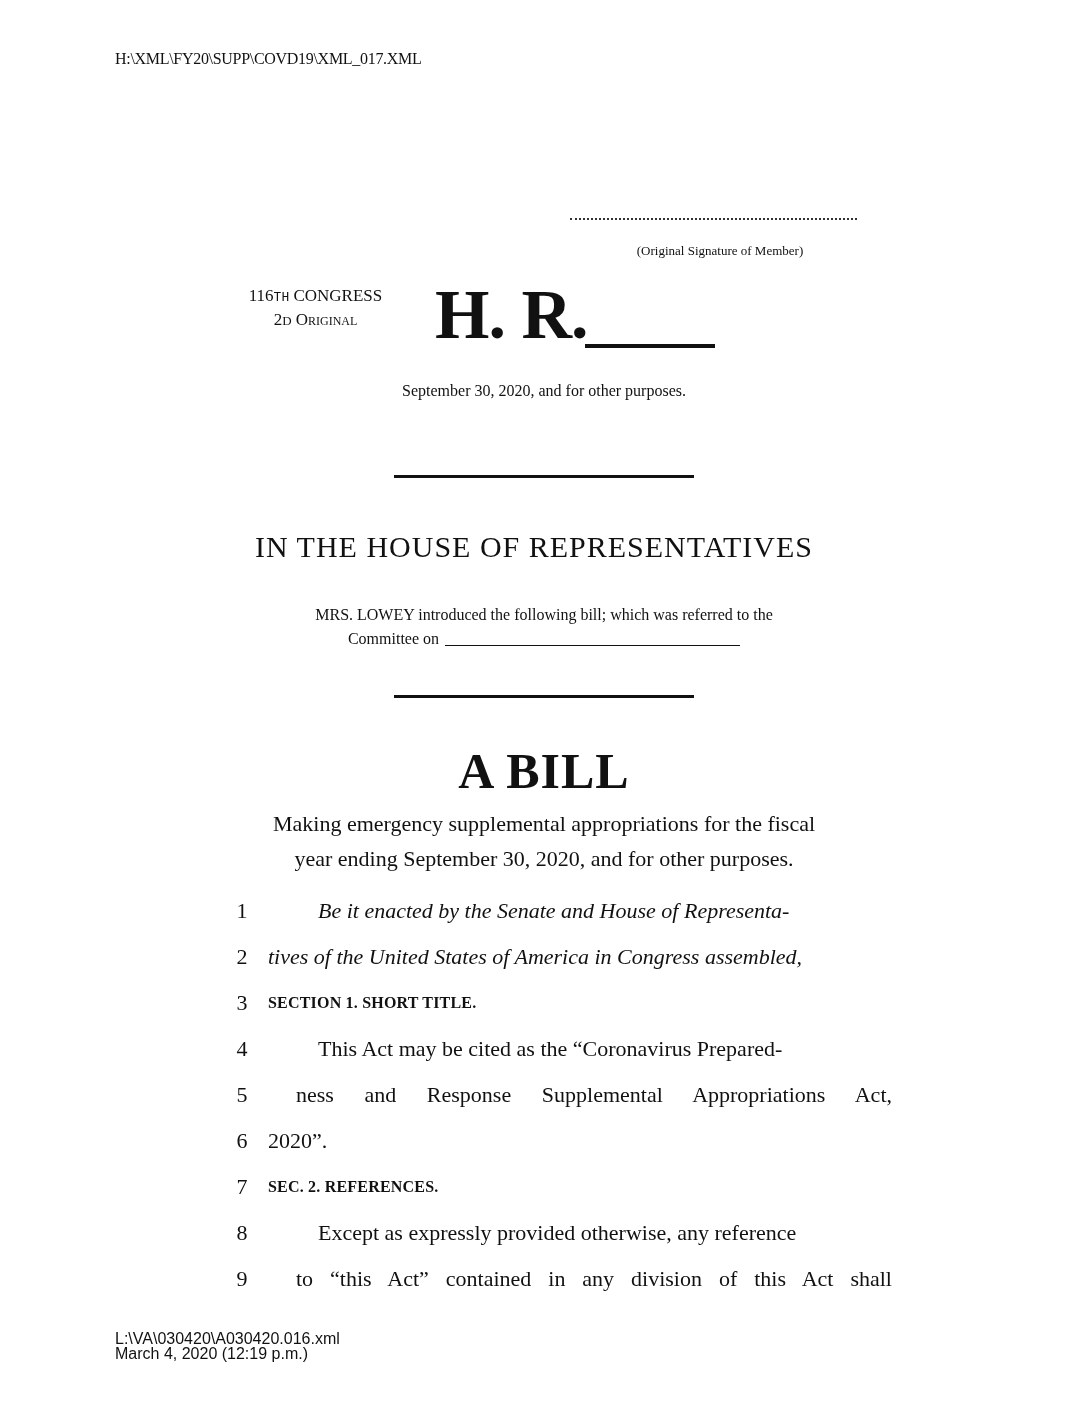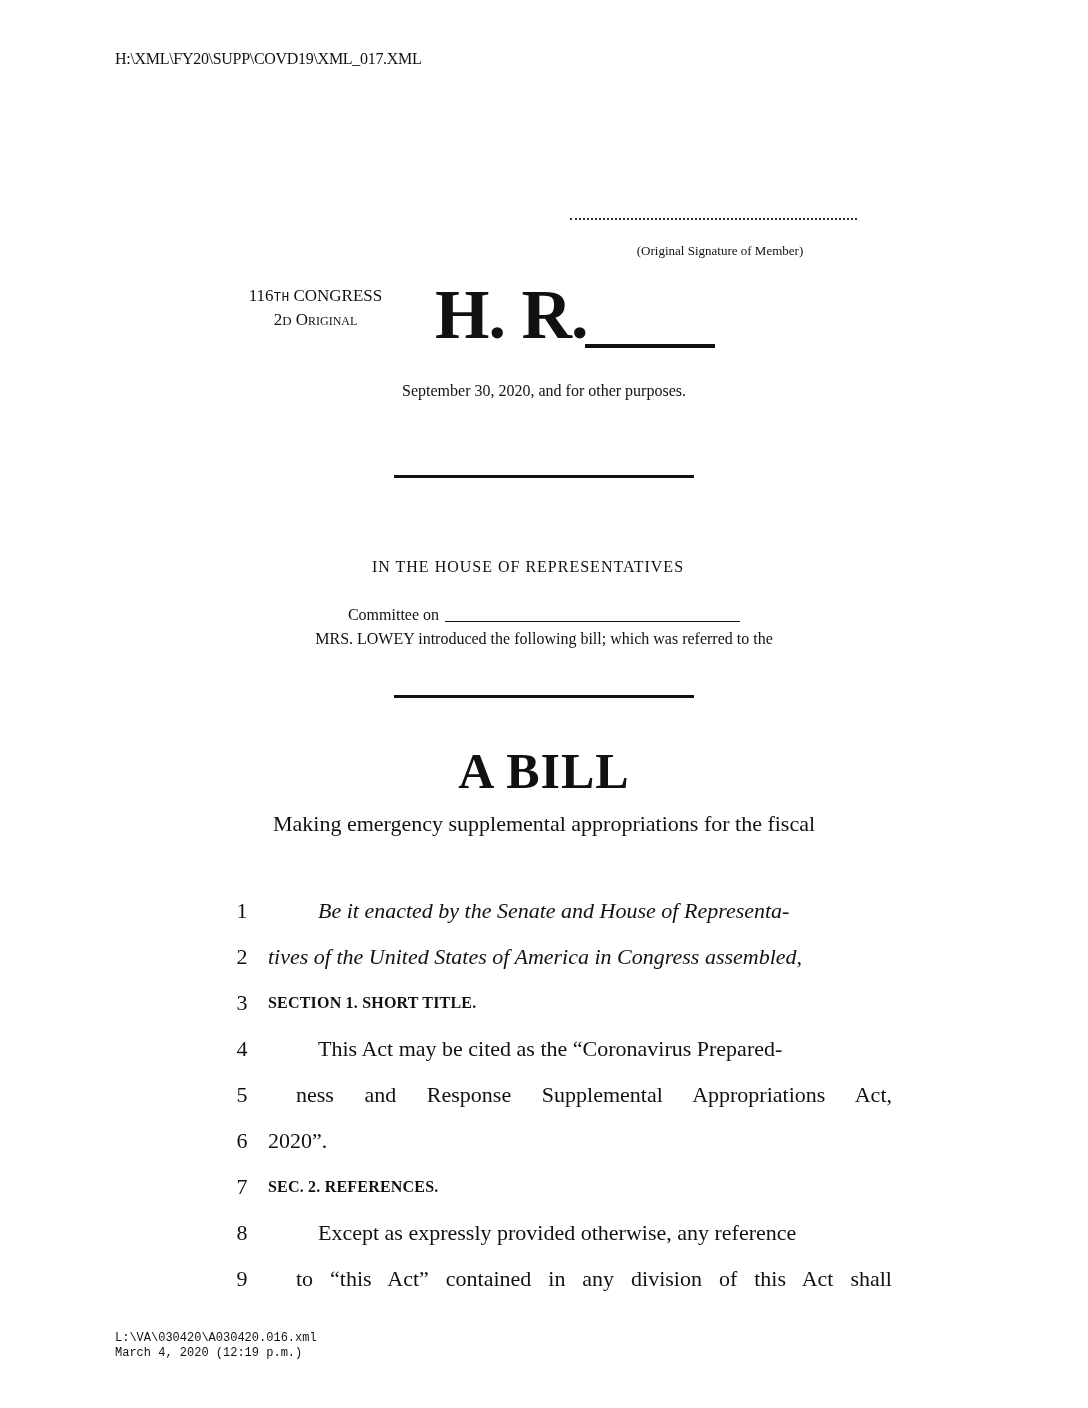--- a/index.html
+++ b/index.html
@@ -28,21 +28,21 @@
   .hr-blank {
     left: 585px; top: 344px; width: 130px; height: 0; border-top: 4px solid #111;
   }
   .short-desc {
     left: 220px; top: 378px; width: 648px; text-align: center; font-size: 16px; line-height: 25px;
   }
   .rule {
     left: 394px; width: 300px; height: 0; border-top: 3px solid #111;
   }
   .house {
-    left: 224px; top: 530px; width: 608px; text-align: center; font-size: 16px; letter-spacing: 1px; margin-top: 28px;
+    left: 230px; top: 530px; width: 608px; text-align: center; font-size: 30px; letter-spacing: 1px;
   }
   .intro {
     left: 240px; top: 603px; width: 608px; text-align: center; font-size: 16px; line-height: 24px;
   }
   .committee-blank {
     display: inline-block; width: 295px; height: 0; border-top: 1px solid #111;
     vertical-align: -2px; margin-left: 6px;
   }
   .a-bill {
     left: 220px; top: 742px; width: 648px; text-align: center;
@@ -58,22 +58,22 @@
     position: absolute; left: 0; width: 28px; text-align: center;
   }
   .line .txt {
     position: absolute; left: 40px; width: 596px;
   }
   .line .txt.indent { padding-left: 50px; width: 546px; }
   .line .txt.justify { text-align: justify; text-align-last: justify; margin-left: 28px; }
   .line .txt.italic { font-style: italic; }
   .line .txt.heading { font-weight: bold; font-size: 16px; letter-spacing: 0.2px; }
   .footer {
-    left: 115px; top: 1331px; font-family: Liberation Mono, monospace;
-    font-size: 12px; line-height: 15px;
+    left: 115px; top: 1331px; font-family: Liberation Sans, sans-serif;
+    font-size: 16px; line-height: 15px;
   }
 </style>
 </head>
 <body>
 
 <div class="abs header-path">H:\XML\FY20\SUPP\COVD19\XML_017.XML</div>
 
 <div class="abs sig-dots"></div>
 <div class="abs sig-label">(Original Signature of Member)</div>
 
@@ -93,30 +93,31 @@
 
 <div class="abs short-desc">
   <div>September 30, 2020, and for other purposes.</div>
 </div>
 
 <div class="abs rule" style="top:475px;"></div>
 
 <div class="abs house">IN THE HOUSE OF REPRESENTATIVES</div>
 
 <div class="abs intro">
+  <div>MRS. LOWEY introduced the following bill; which was referred to the</div>
   <div><span>Committee on</span><span class="committee-blank"></span></div>
-  <div>MRS. LOWEY introduced the following bill; which was referred to the</div>
 </div>
 
 <div class="abs rule" style="top:695px;"></div>
 
 <div class="abs a-bill">A BILL</div>
 
 <div class="abs long-title">
   <div>Making emergency supplemental appropriations for the fiscal</div>
+  <div>year ending September 30, 2020, and for other purposes.</div>
 </div>
 
 <div class="abs line" style="top:896px;">
   <span class="num">1</span>
   <span class="txt indent italic">Be it enacted by the Senate and House of Representa-</span>
 </div>
 <div class="abs line" style="top:942px;">
   <span class="num">2</span>
   <span class="txt italic">tives of the United States of America in Congress assembled,</span>
 </div>

